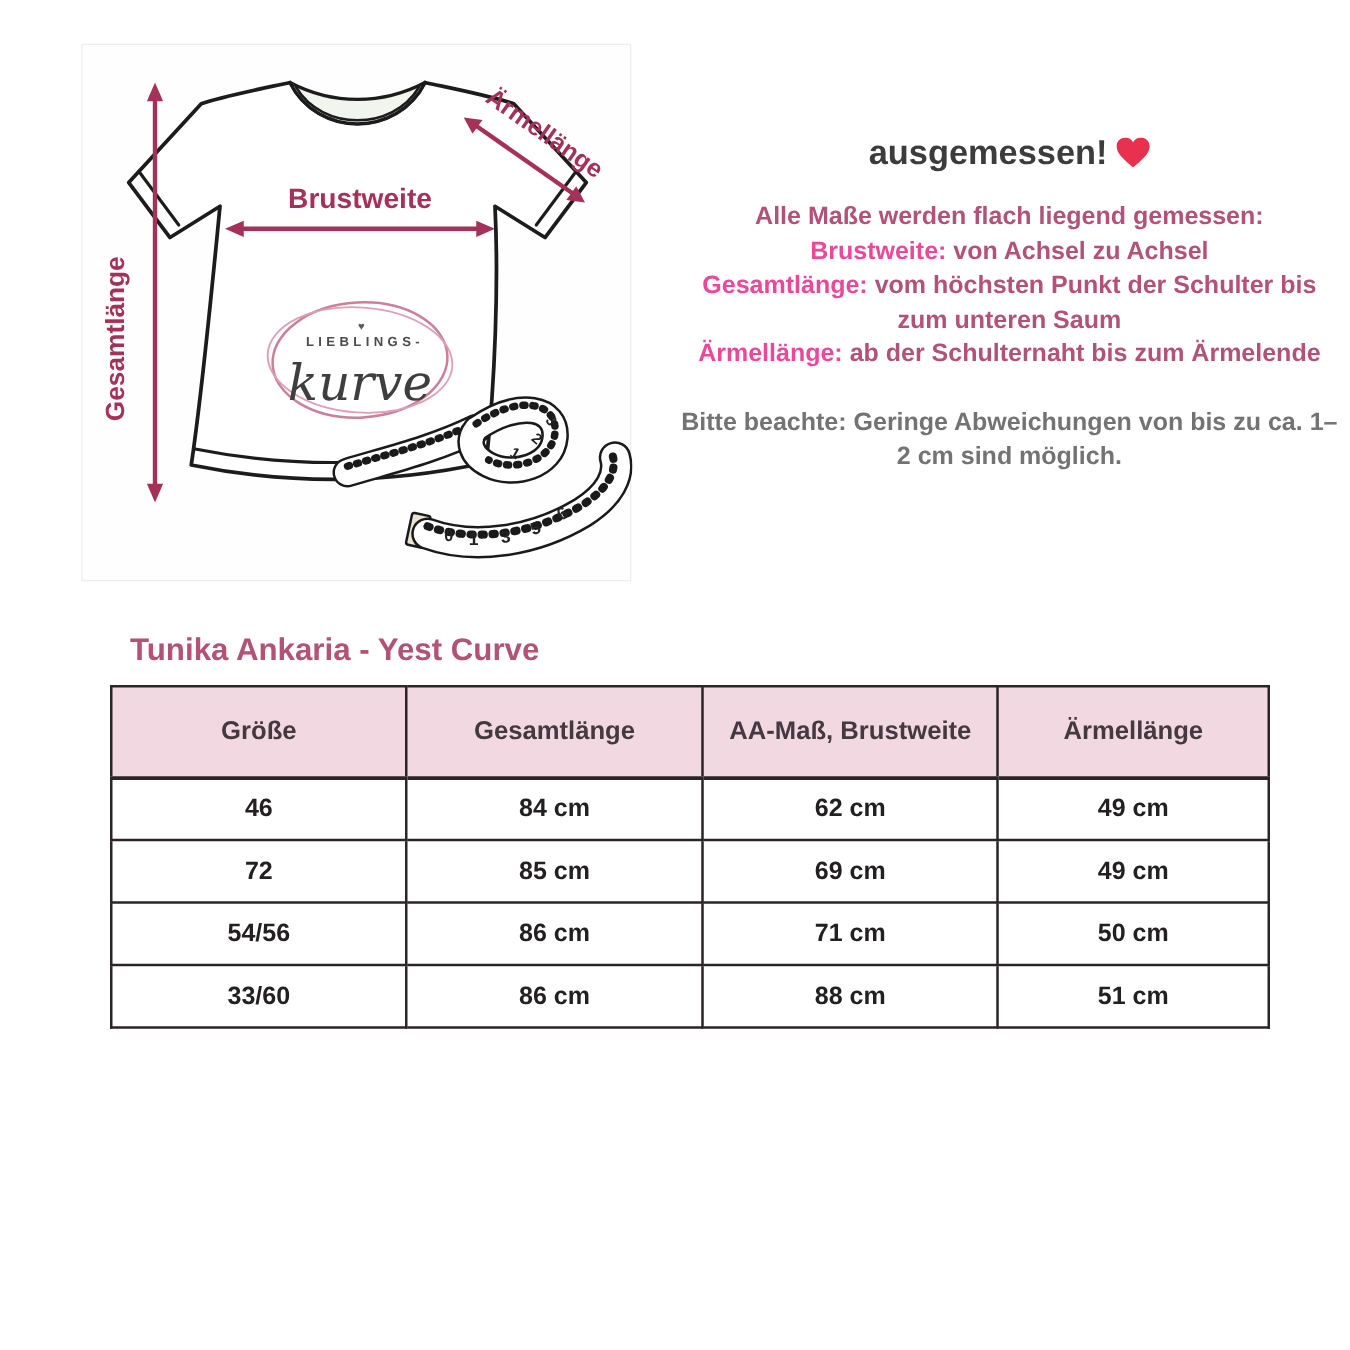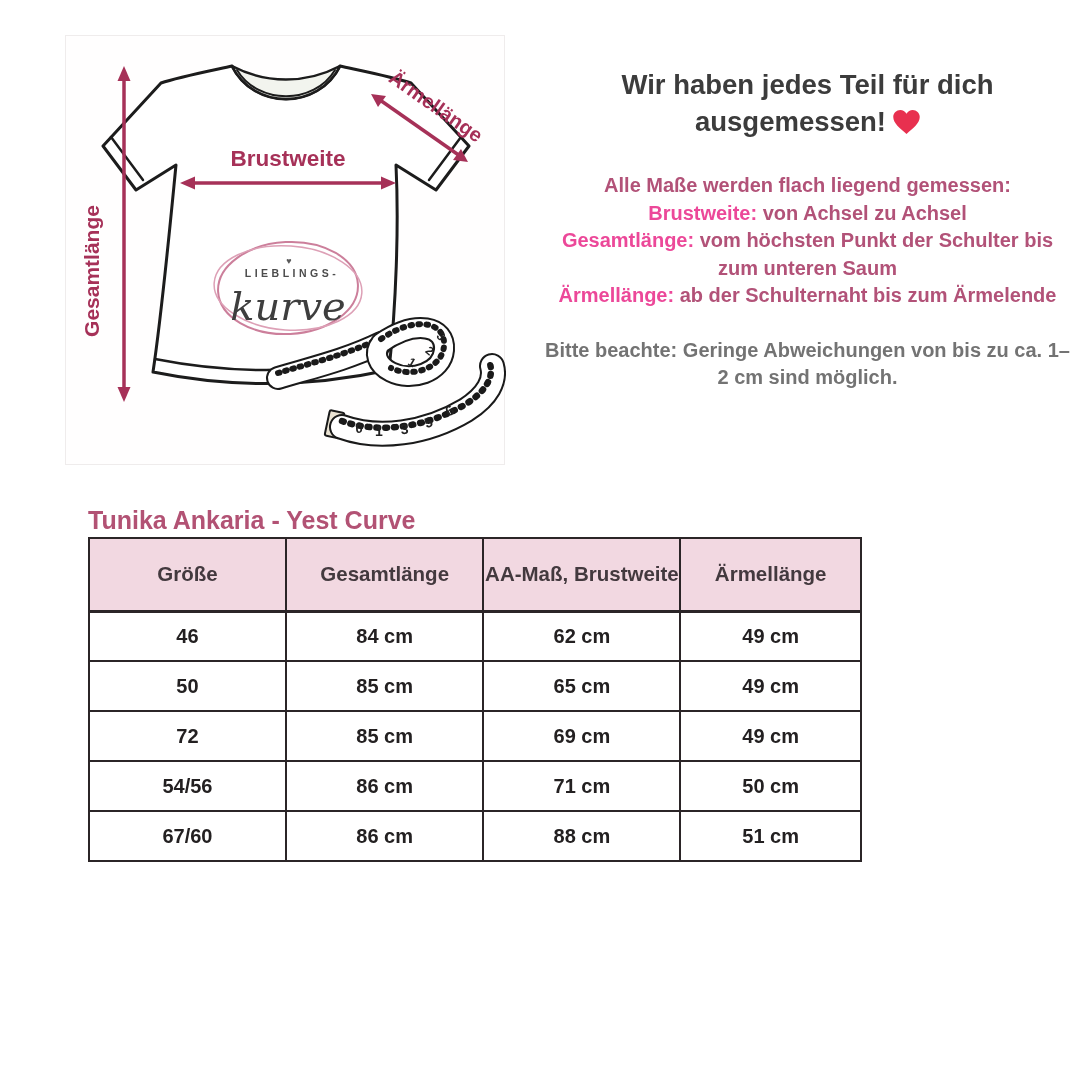--- a/index.html
+++ b/index.html
@@ -8,31 +8,31 @@
   .canvas { position:relative; width:1080px; height:1080px; background:#fff; }
 
   
   .illustration { position:absolute; left:65px; top:35px; width:440px; height:430px;
                   border:1px solid #efecec; background:#fffefe; }
 
   
   .info { position:absolute; left:545px; top:66px; width:525px; text-align:center; }
   .info h1 { font-size:27.5px; line-height:37px; font-weight:700; color:#3c3c3c; }
   .heart-svg { display:inline-block; width:27px; height:24px; vertical-align:-3px; margin-left:7px; }
-  .notes { margin-top:32px; font-size:20px; line-height:27.5px; font-weight:700; }
+  .notes { margin-top:20px; font-size:20px; line-height:27.5px; font-weight:700; }
   .pink  { color:#b25278; }
   .dark  { color:#ec4899; }
   .note-para { margin-top:27px; font-size:20px; line-height:27.5px; font-weight:700; color:#737373; }
 
   
-  .product-title { position:absolute; left:88px; top:506px; font-size:25px;
+  .product-title { position:absolute; left:104px; top:506px; font-size:25px;
                    font-weight:700; color:#b25274; }
 
   
-  table.size-chart { position:absolute; left:88px; top:537px; width:774px;
+  table.size-chart { position:absolute; left:88px; top:548px; width:928px;
                      border-collapse:collapse; table-layout:fixed; }
   table.size-chart th {
       height:73px; background:#f2d8e1; color:#43393e; font-size:20.5px; font-weight:700;
       border:2px solid #2b2527; border-bottom-width:3px; text-align:center; vertical-align:middle; }
   table.size-chart td {
       height:50px; background:#ffffff; color:#232021; font-size:20px; font-weight:700;
       border:2px solid #2b2527; text-align:center; vertical-align:middle;margin-left:48px; }
   col.c1 { width:25.5%; } col.c2 { width:25.6%; } col.c3 { width:25.5%; } col.c4 { width:23.4%; }
 
   svg text { font-family:"Liberation Sans", sans-serif; }
@@ -116,21 +116,21 @@
         <text x="313" y="400" font-size="14" font-weight="bold" fill="#222" stroke="none" text-anchor="middle">1</text>
         <text x="339" y="398" font-size="14" font-weight="bold" fill="#222" stroke="none" transform="rotate(-8 339 398)" text-anchor="middle">3</text>
         <text x="364" y="391" font-size="14" font-weight="bold" fill="#222" stroke="none" transform="rotate(-18 364 391)" text-anchor="middle">5</text>
         <text x="386" y="379" font-size="14" font-weight="bold" fill="#222" stroke="none" transform="rotate(-28 386 379)" text-anchor="middle">6</text>
       </g>
     </svg>
   </div>
 
   <div class="info">
     <h1>
-      <span>Wir haben jedes Teil für dich</span><br>
+      <br>
       <span>ausgemessen!</span><svg class="heart-svg" viewBox="0 0 32 29">
           <path d="M16 29 C8 22 0 16 0 8.5 C0 3.5 4 0 8.5 0 C11.5 0 14.5 1.8 16 4.5 C17.5 1.8 20.5 0 23.5 0 C28 0 32 3.5 32 8.5 C32 16 24 22 16 29 Z" fill="#e8304f"></path>
         </svg>
     </h1>
 
     <p class="notes">
       <span class="pink">Alle Maße werden flach liegend gemessen:</span><br>
       <span class="dark">Brustweite:</span>
       <span class="pink">von Achsel zu Achsel</span><br>
       <span class="dark">Gesamtlänge:</span>
@@ -160,39 +160,33 @@
       </tr>
     </thead>
     <tbody>
       <tr>
         <td>46</td>
         <td>84 cm</td>
         <td>62 cm</td>
         <td>49 cm</td>
       </tr>
       <tr>
-        <td>50</td>
-        <td>85 cm</td>
-        <td>65 cm</td>
-        <td>49 cm</td>
-      </tr>
-      <tr>
         <td>72</td>
         <td>85 cm</td>
         <td>69 cm</td>
         <td>49 cm</td>
       </tr>
       <tr>
         <td>54/56</td>
         <td>86 cm</td>
         <td>71 cm</td>
         <td>50 cm</td>
       </tr>
       <tr>
-        <td>67/60</td>
+        <td>33/60</td>
         <td>86 cm</td>
         <td>88 cm</td>
         <td>51 cm</td>
       </tr>
     </tbody>
   </table>
 
 </div>
 
 </body></html>

